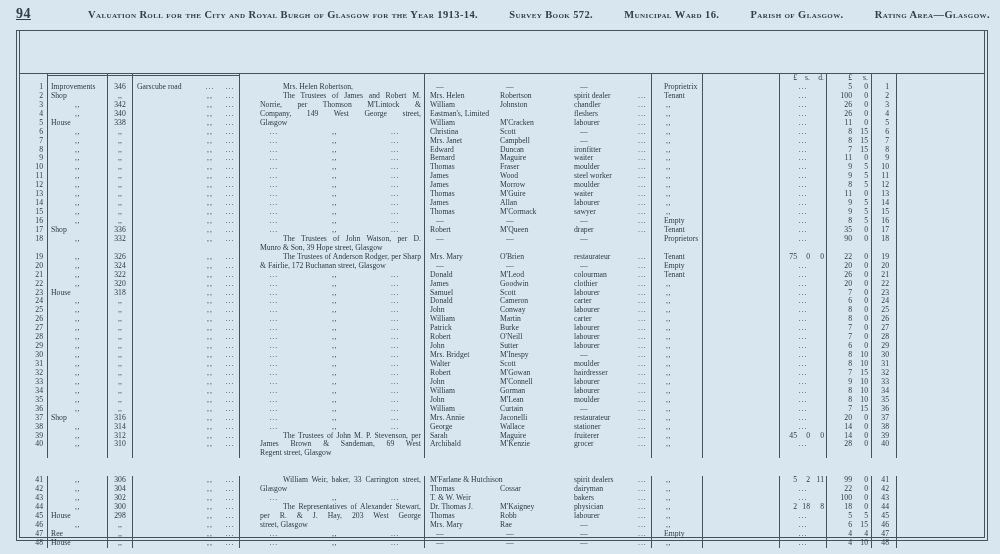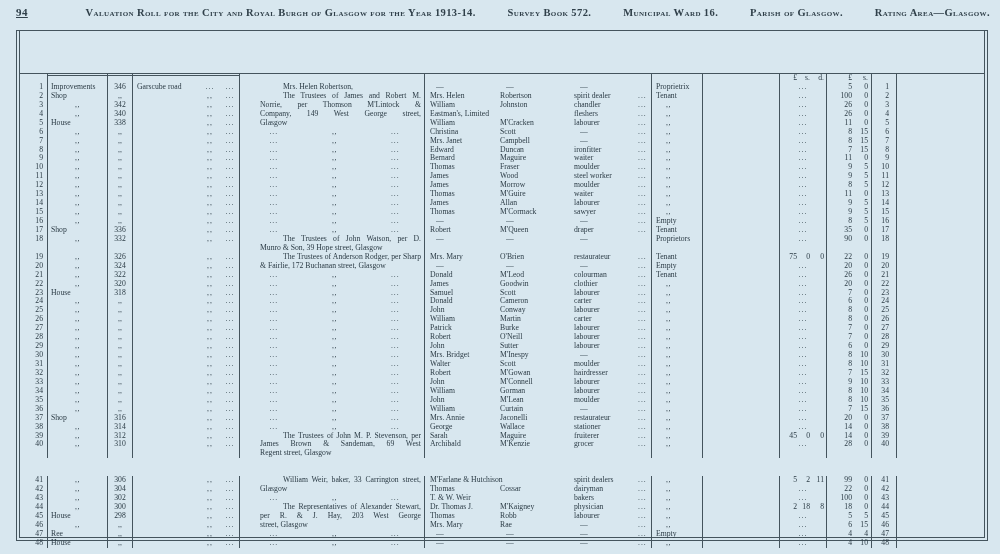--- a/index.html
+++ b/index.html
@@ -11,21 +11,21 @@
     background:var(--bg);color:var(--ink);
     font-family:"Liberation Serif","DejaVu Serif",serif;
   }
   
   .page-head{
     position:absolute;left:16px;top:6px;width:974px;
     display:flex;justify-content:space-between;align-items:baseline;
     font-variant:small-caps;font-size:10.5px;letter-spacing:.4px;
     white-space:nowrap;font-weight:bold;color:#30404a;
   }
-  .ph-num{font-size:11px;margin-right:26px;text-decoration:underline;}
+  .ph-num{font-size:14px;margin-right:26px;text-decoration:underline;}
   
   .tbl{
     position:absolute;left:16px;top:30px;width:972px;height:511px;
     box-sizing:border-box;border:1.5px solid var(--line);
     display:flex;flex-direction:column;
   }
   .tbl-in{
     flex:1;min-height:0;margin:0 2px 2px 2px;box-sizing:border-box;
     border:1px solid var(--line);border-top:none;
     display:flex;flex-direction:column;
@@ -78,21 +78,21 @@
   .prop-t.jst{text-align:justify;text-align-last:justify;}
   .pd{position:absolute;letter-spacing:1px;}
   .pd1{left:16%;} .pd2{left:50%;letter-spacing:.5px;} .pd3{left:82%;}
   .c-ten{display:flex;}
   .t-a{flex:0 0 70px;padding-left:5px;}
   .t-a.wide{flex-basis:144px;}
   .t-b{flex:0 0 74px;}
   .t-c{flex:0 0 64px;}
   .t-d{flex:1;letter-spacing:1px;}
   .dash{text-indent:6px;}
-  .c-occ{padding-left:4px;}
+  .c-occ{padding-left:12px;}
   .c-occ.ind{padding-left:14px;letter-spacing:.5px;}
   .c-feu{display:flex;}
   .f-dots{flex:1;text-align:center;letter-spacing:1px;}
   .f-a{flex:1;text-align:right;}
   .f-b{flex:0 0 13px;text-align:right;}
   .f-c{flex:0 0 14px;text-align:right;padding-right:2px;}
   .c-rent{display:flex;}
   .r-a{flex:1;text-align:right;}
   .r-b{flex:0 0 16px;text-align:right;padding-right:3px;}
   .c-no2{text-align:right;padding-right:7px;}

